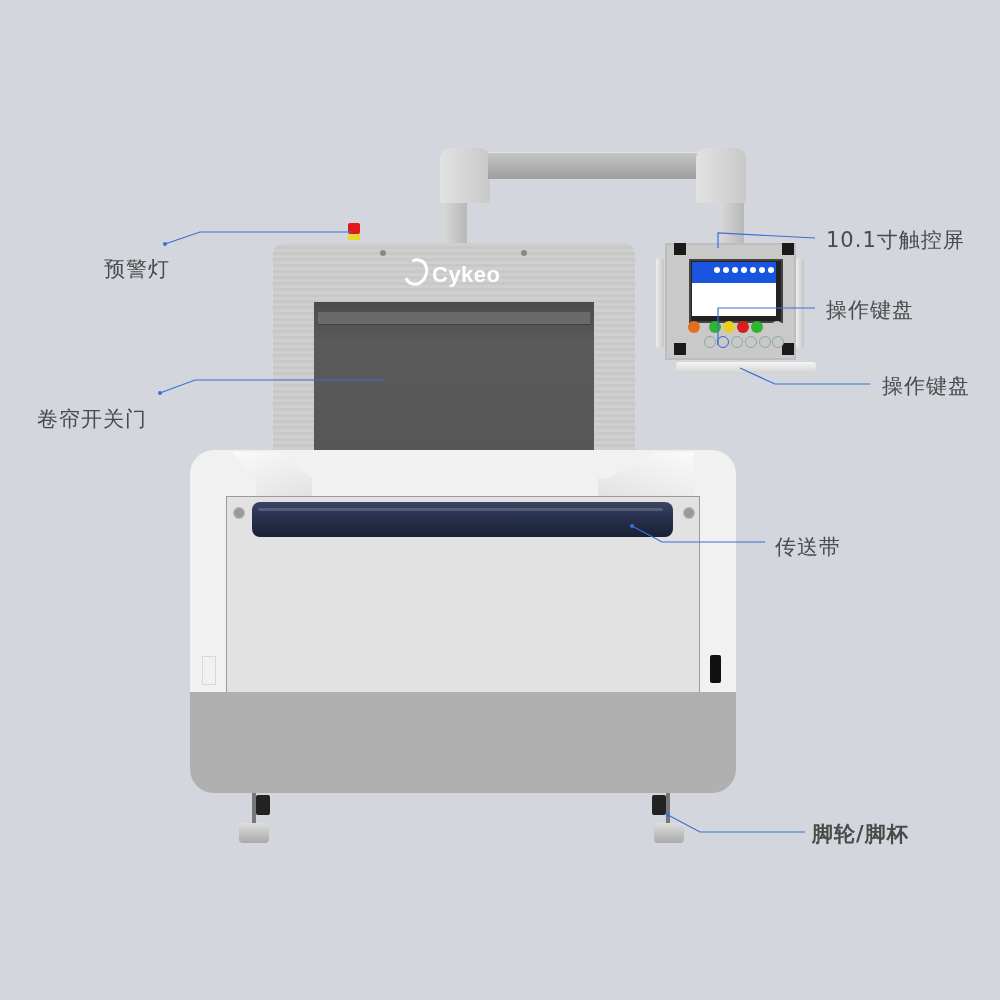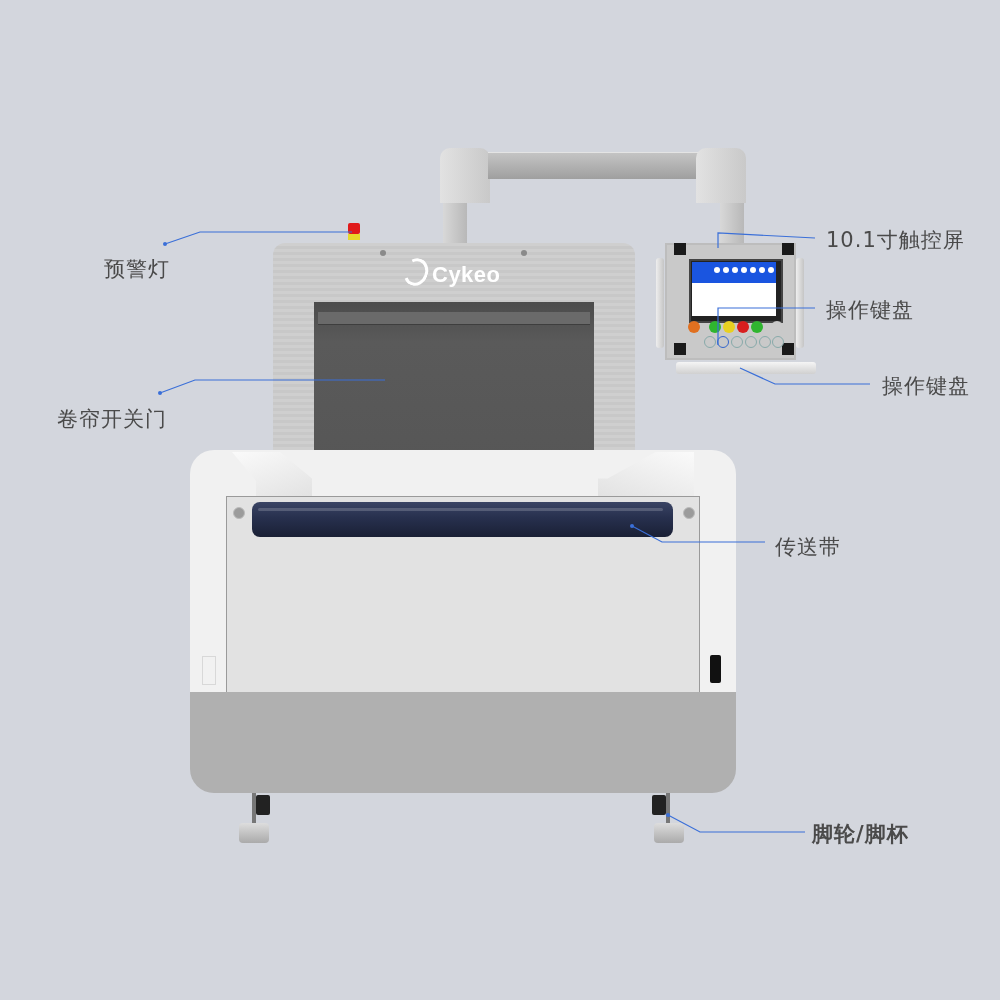--- a/index.html
+++ b/index.html
@@ -128,18 +128,18 @@
   </g>
   <g fill="#3a6fd8">
     <circle cx="165" cy="244" r="2"></circle>
     <circle cx="160" cy="393" r="2"></circle>
     <circle cx="632" cy="526" r="2"></circle>
     <circle cx="668" cy="815" r="2"></circle>
   </g>
 </svg>
 
 <div class="label" style="left:104px;top:255px;">预警灯</div>
-<div class="label" style="left:57px;top:405px;">卷帘开关门</div>
+<div class="label" style="left:37px;top:405px;">卷帘开关门</div>
 <div class="label" style="left:826px;top:226px;">10.1寸触控屏</div>
 <div class="label" style="left:826px;top:296px;">操作键盘</div>
 <div class="label" style="left:882px;top:372px;">操作键盘</div>
 <div class="label" style="left:775px;top:533px;">传送带</div>
 <div class="label" style="left:812px;top:820px;font-weight:bold;">脚轮/脚杯</div>
 
 </body></html>

